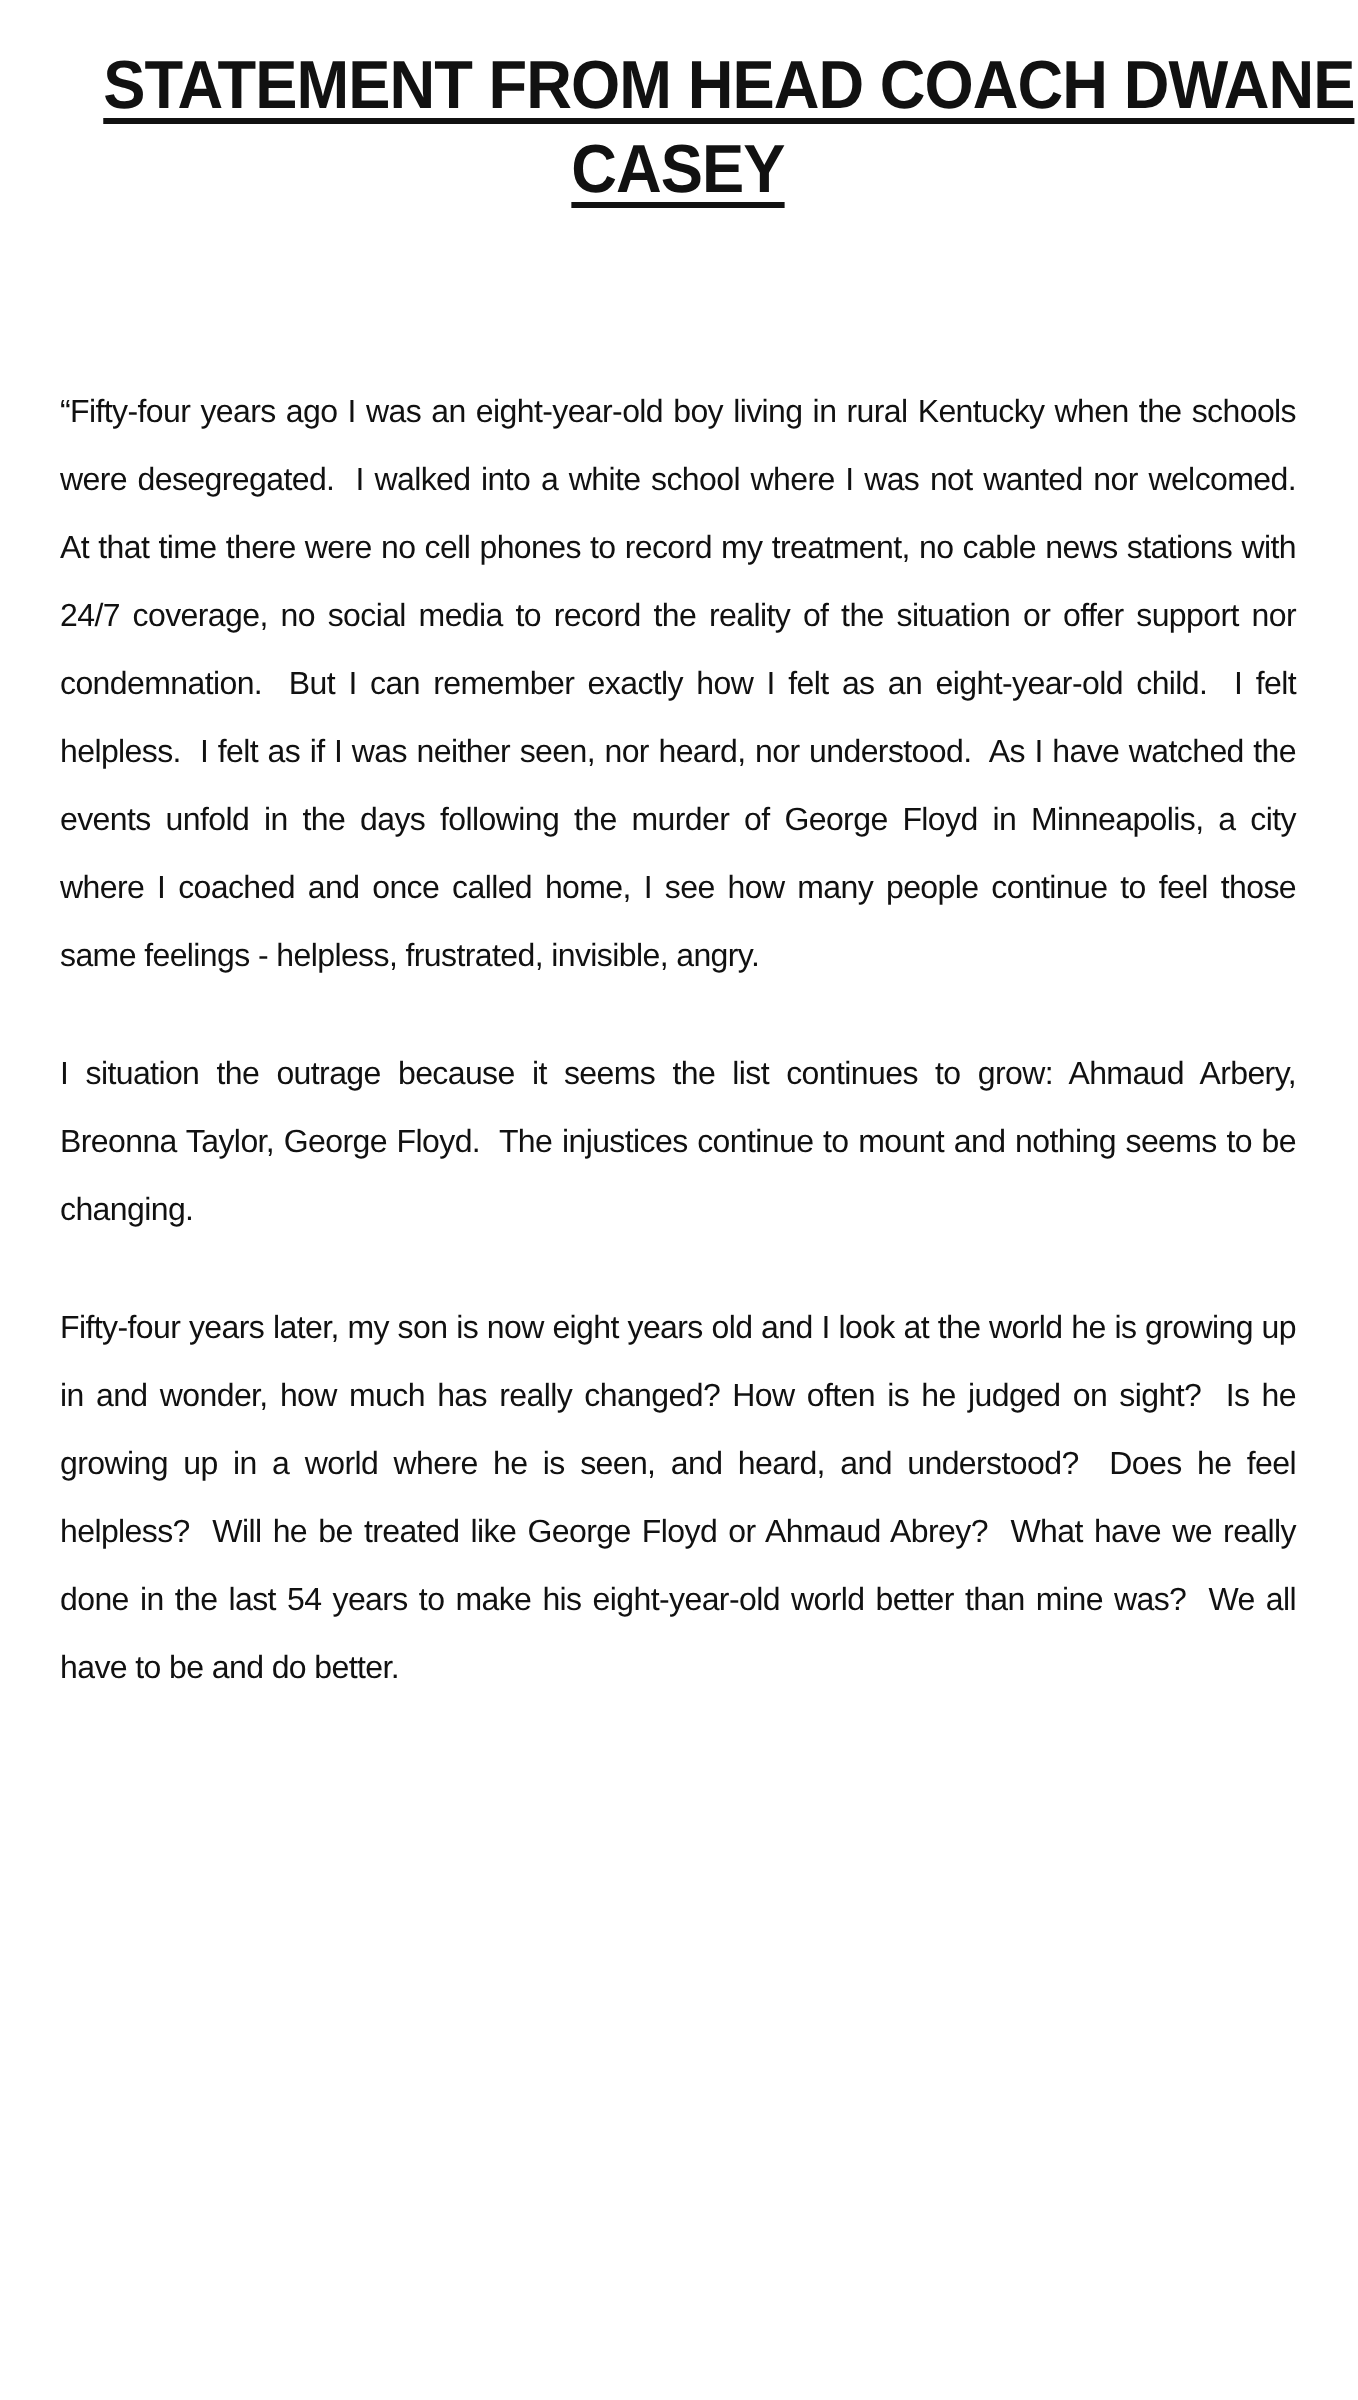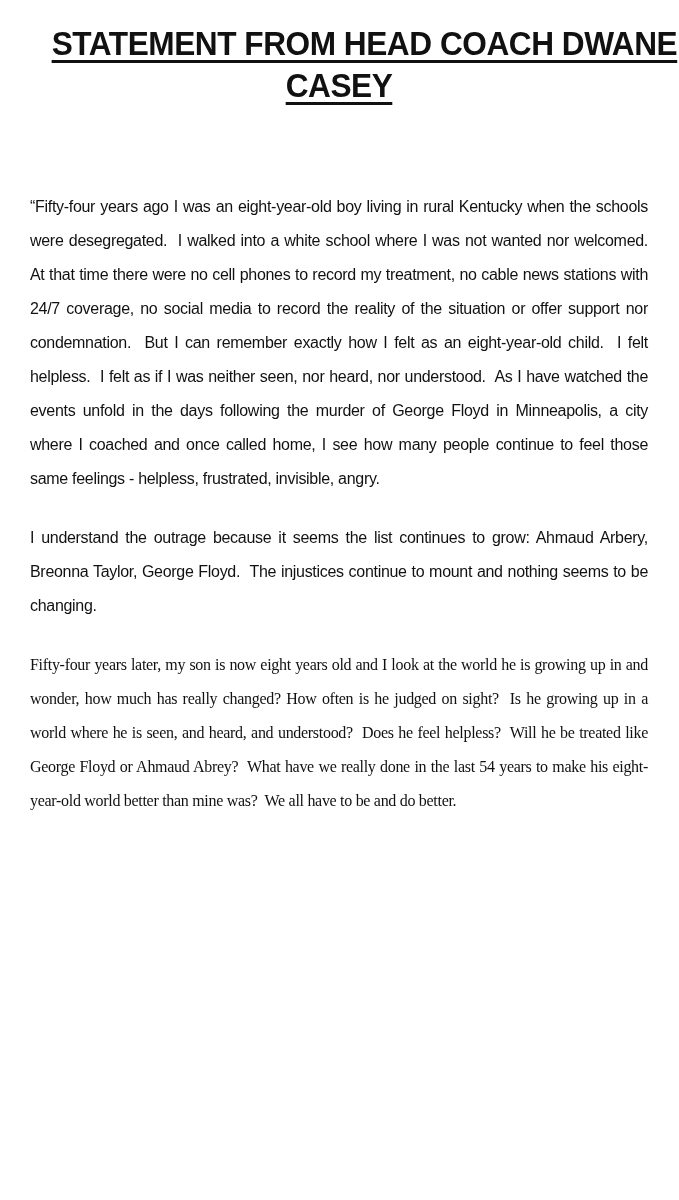--- a/index.html
+++ b/index.html
@@ -43,32 +43,31 @@
     margin: 0 0 25px 0;
     font-size: 16px;
     line-height: 34px;
     letter-spacing: -0.3px;
     text-align: justify;
     white-space: pre-wrap;
     color: #111111;
   }
   .statement-body p:last-child {
     margin-bottom: 3px;
-    font-family: Liberation Serif, serif;
   }
 </style>
 </head>
 <body>
 
 <div class="page">
 
   <h1 class="statement-title">
     <span class="title-line">STATEMENT FROM HEAD COACH DWANE</span>
     <span class="title-line">CASEY</span>
   </h1>
 
   <div class="statement-body">
     <p>“Fifty-four years ago I was an eight-year-old boy living in rural Kentucky when the schools were desegregated.  I walked into a white school where I was not wanted nor welcomed.  At that time there were no cell phones to record my treatment, no cable news stations with 24/7 coverage, no social media to record the reality of the situation or offer support nor condemnation.  But I can remember exactly how I felt as an eight-year-old child.  I felt helpless.  I felt as if I was neither seen, nor heard, nor understood.  As I have watched the events unfold in the days following the murder of George Floyd in Minneapolis, a city where I coached and once called home, I see how many people continue to feel those same feelings - helpless, frustrated, invisible, angry.</p>
-    <p>I understand the outrage because it seems the list continues to grow: Ahmaud Arbery, Breonna Taylor, George Floyd.  The injustices continue to mount and nothing seems to be changing.</p>
+    <p>I situation the outrage because it seems the list continues to grow: Ahmaud Arbery, Breonna Taylor, George Floyd.  The injustices continue to mount and nothing seems to be changing.</p>
     <p>Fifty-four years later, my son is now eight years old and I look at the world he is growing up in and wonder, how much has really changed? How often is he judged on sight?  Is he growing up in a world where he is seen, and heard, and understood?  Does he feel helpless?  Will he be treated like George Floyd or Ahmaud Abrey?  What have we really done in the last 54 years to make his eight-year-old world better than mine was?  We all have to be and do better.</p>
   </div>
 
 </div>
 
 </body></html>

